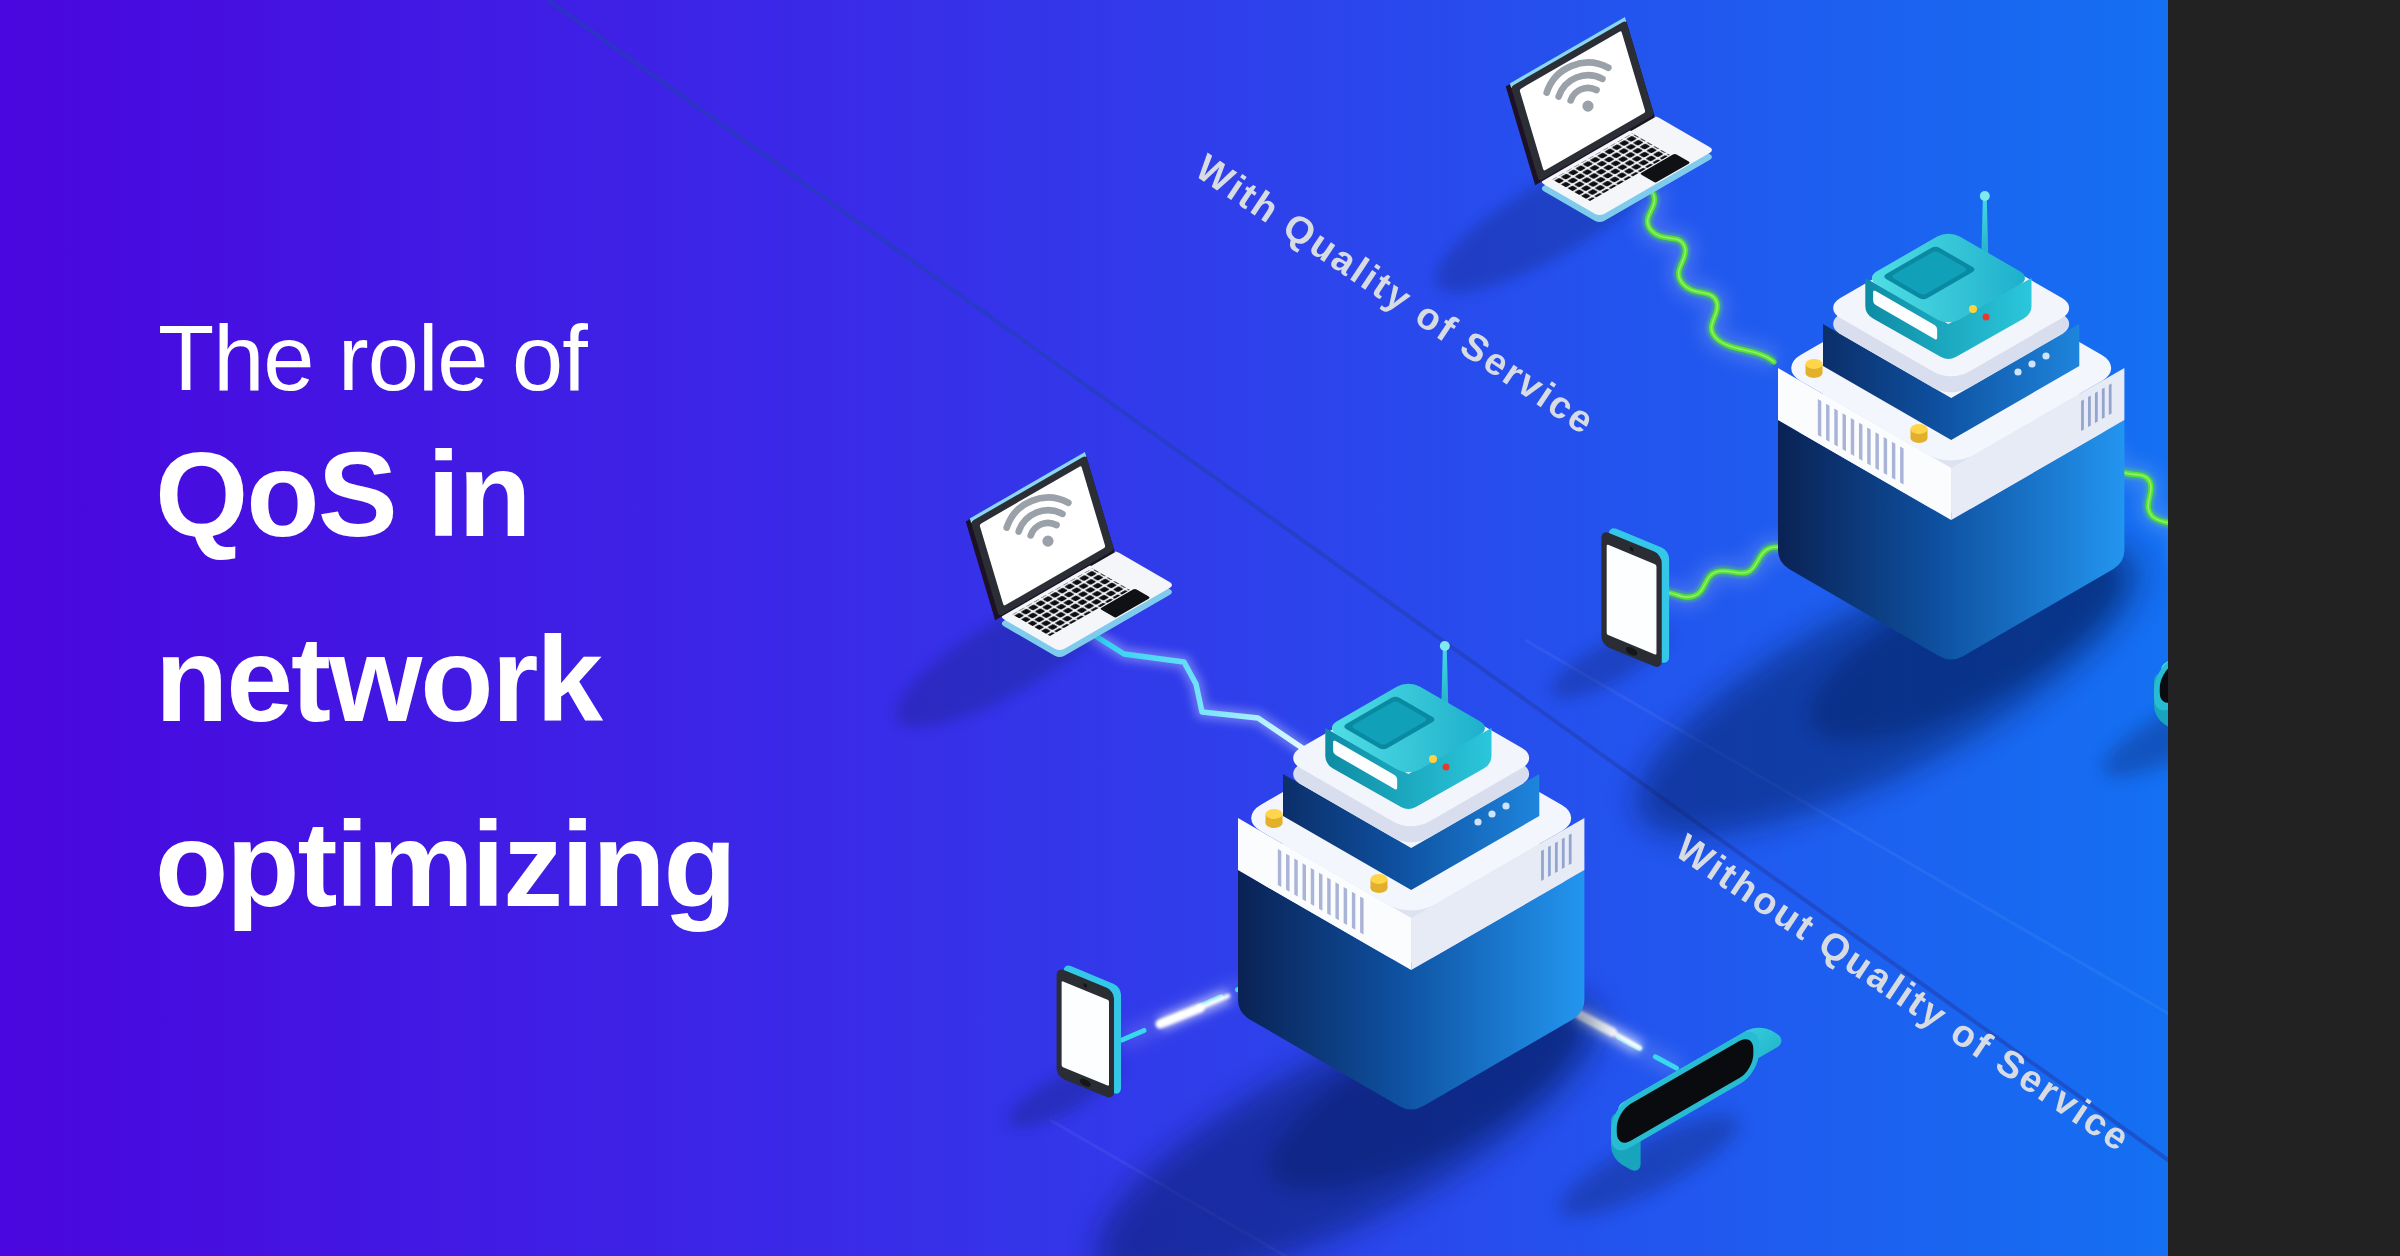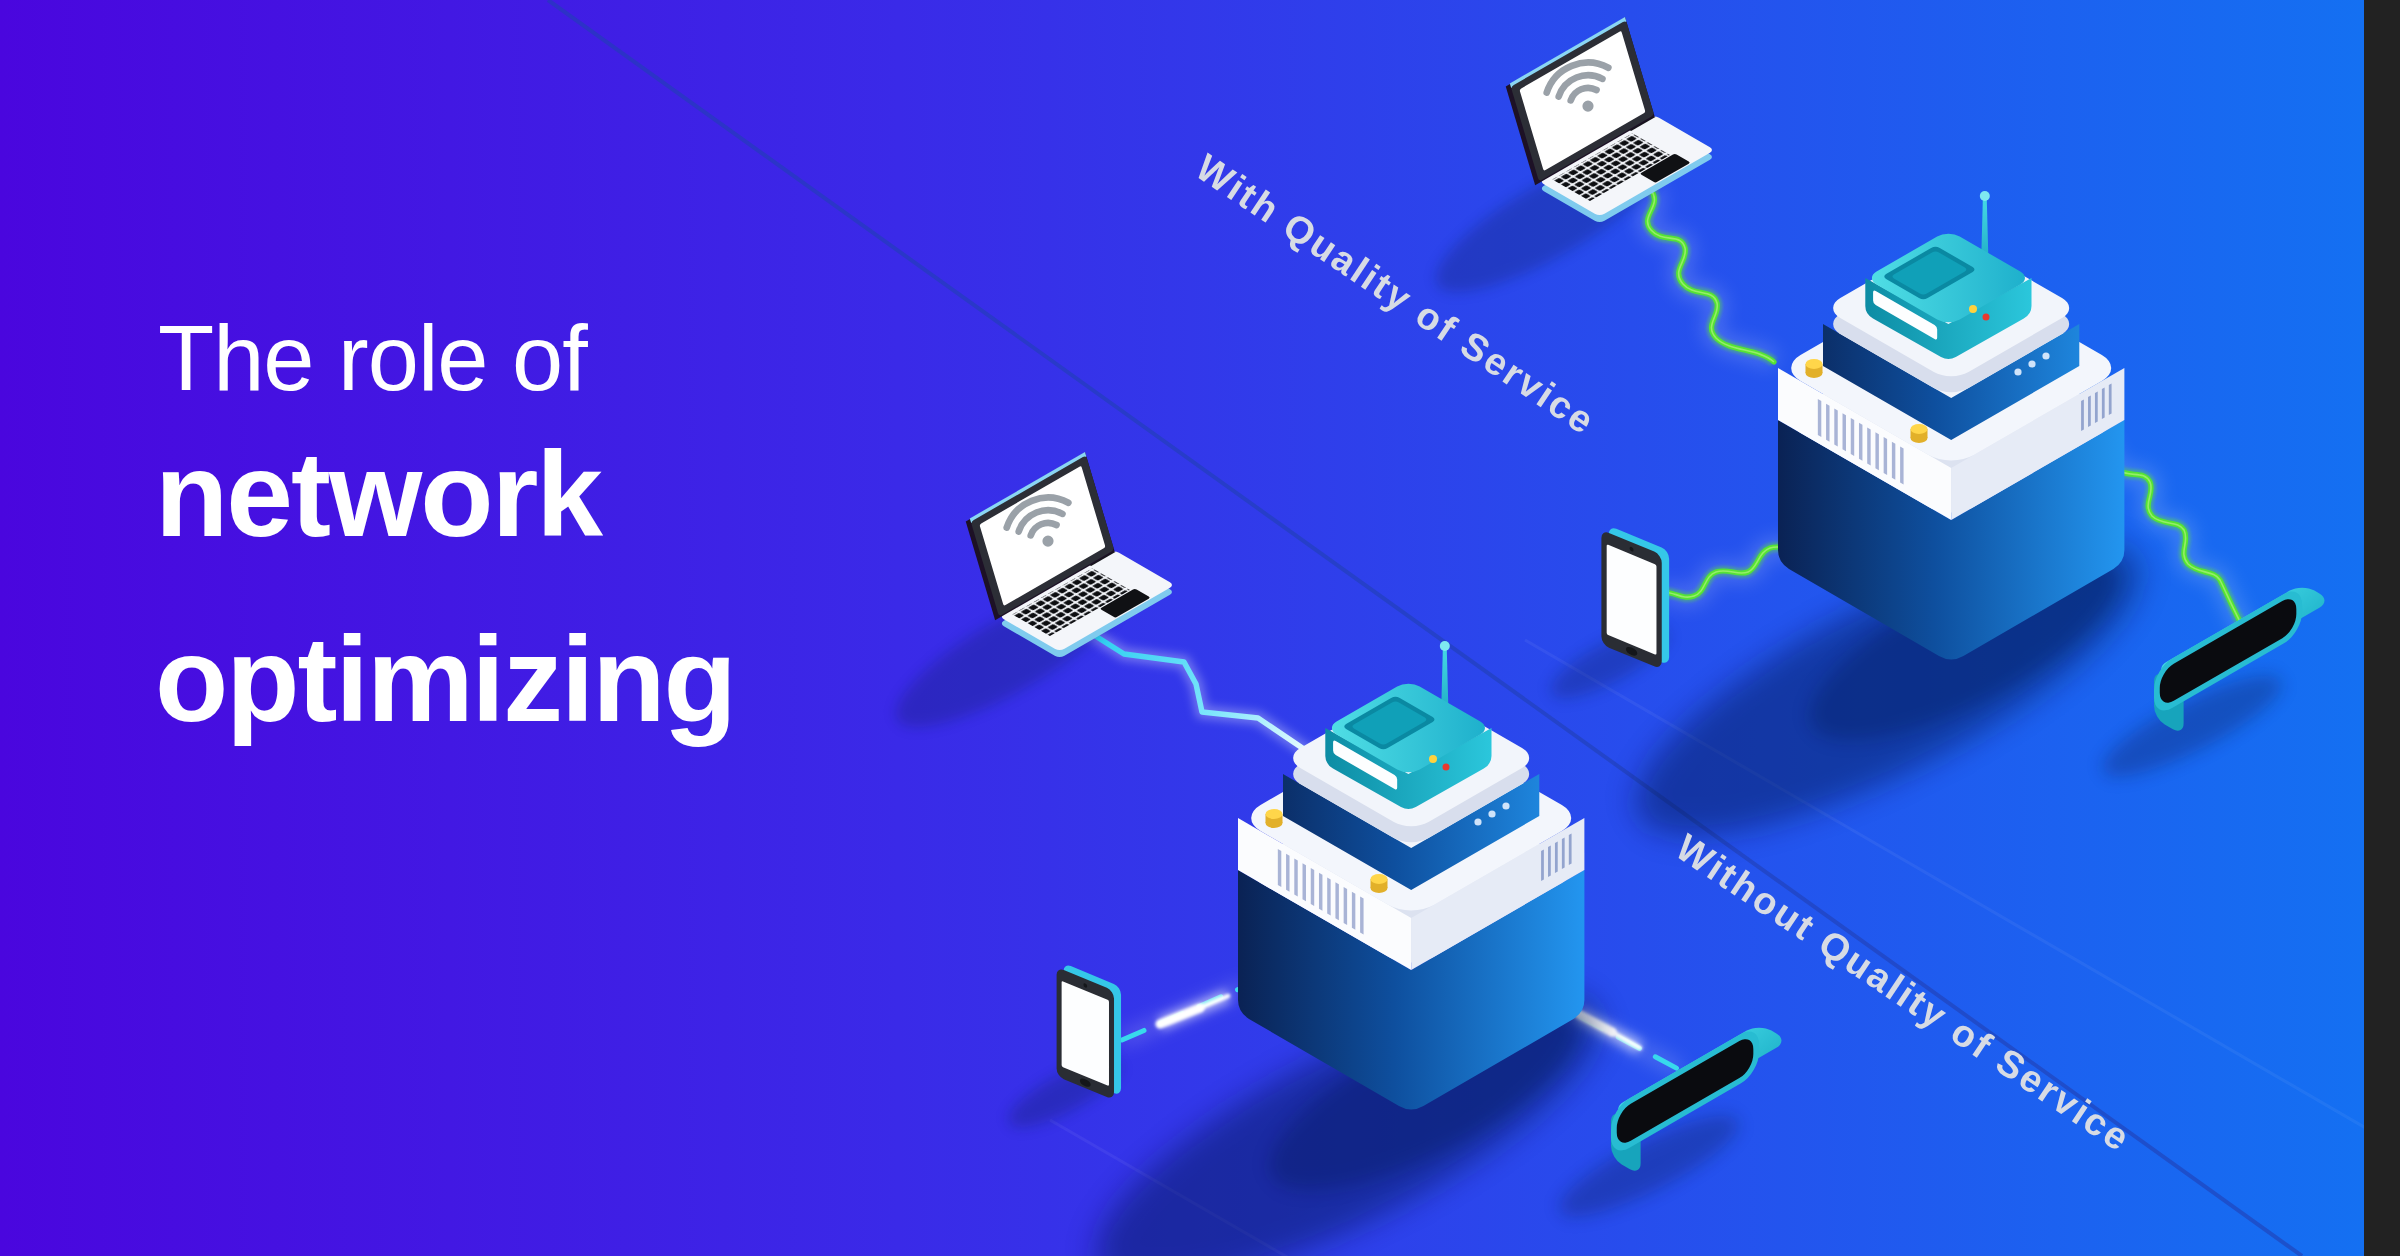--- a/index.html
+++ b/index.html
@@ -1,17 +1,17 @@
 <!DOCTYPE html>
 <html><head>
 <meta charset="utf-8">
 <style>
   html,body{margin:0;padding:0;background:#222;}
   .canvas{
-    position:relative;width:2364px;height:1256px;overflow:hidden;
+    position:relative;width:2168px;height:1256px;overflow:hidden;
     background:linear-gradient(90deg,#4A06DE 0%,#3A2AE8 38%,#1470F2 100%);
     font-family:"Liberation Sans",sans-serif;
   }
   .canvas svg.illus{position:absolute;left:0;top:0;}
   .title-prefix{
     position:absolute;left:158px;top:312px;color:#FFFFFF;
     font-size:92px;font-weight:400;letter-spacing:-1px;line-height:1.0;white-space:nowrap;
   }
   .title-bold{
     position:absolute;left:155px;top:402px;color:#FFFFFF;
@@ -296,20 +296,21 @@
     </g>
     <use href="#tabletD" transform="translate(1041,953) scale(0.78)"></use>
     <use href="#speakerD" transform="translate(1592,995) scale(0.95)"></use>
     <use href="#laptop" transform="translate(943,445) scale(0.7)"></use>
     <use href="#tower" transform="translate(1208,498)"></use>
   </g>
 </svg>
 
 <div class="title-prefix">The role of</div>
 <div class="title-bold">
+  <div>QoS in</div>
   <div>network</div>
   <div>optimizing</div>
 </div>
 
 <div class="scene-label label-with">With Quality of Service</div>
 <div class="scene-label label-without">Without Quality of Service</div>
 
 </div>
 
 </body></html>

